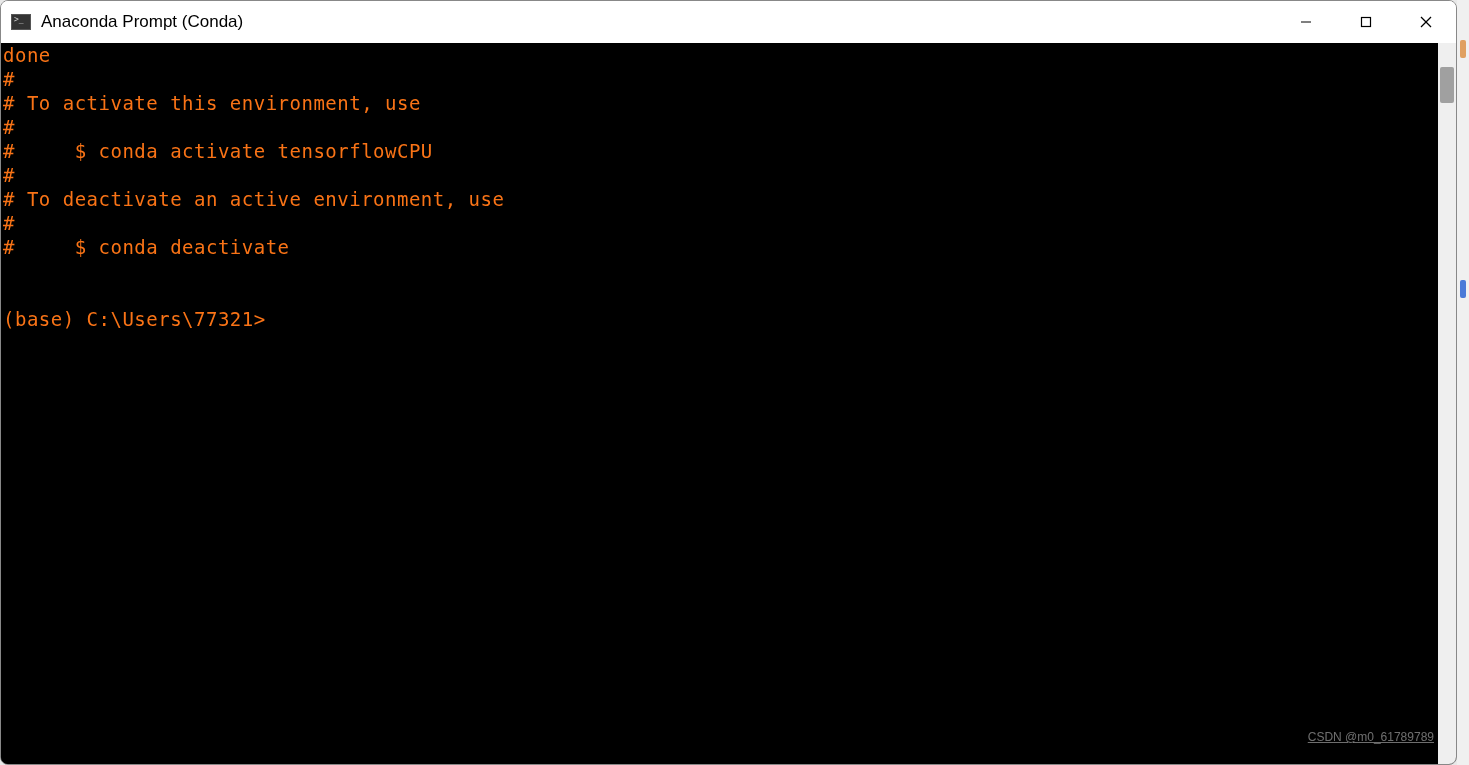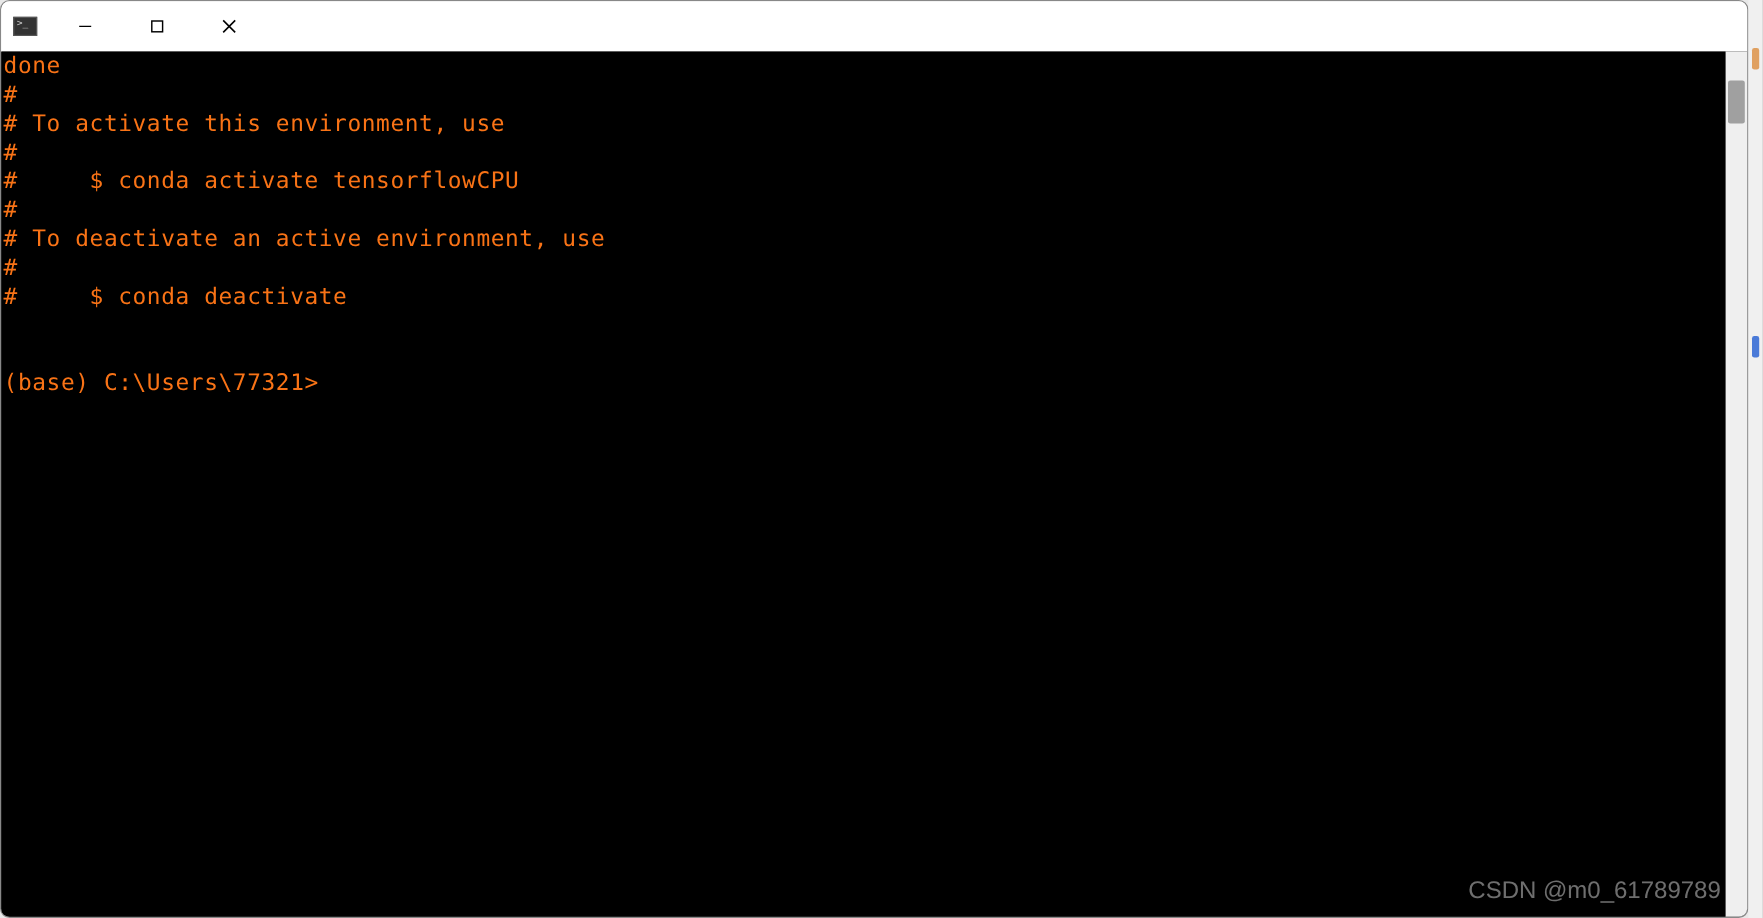--- a/index.html
+++ b/index.html
@@ -92,46 +92,48 @@
       position: absolute;
       top: 24px;
       left: 2px;
       width: 14px;
       height: 36px;
       background: #a0a0a0;
       border-radius: 2px;
     }
     .watermark {
       position: absolute;
-      bottom: 10px;
+      bottom: 20px;
       right: 22px;
       color: rgba(200,200,200,0.55);
-      font-size: 20px;
+      font-size: 12px;
       font-family: Arial, sans-serif;
       pointer-events: none;
+      text-decoration: underline;
     }
     .right-gutter {
       position: absolute;
       top: 0; right: 0;
       width: 12px; height: 765px;
       background: #f0f0f0;
     }
     .right-pip {
       position: absolute;
       right: 3px;
       width: 6px;
       border-radius: 2px;
     }
   </style>
 </head>
 <body>
 
 <div class="window">
   <div class="titlebar">
     <div class="titlebar-icon"></div>
+    <div class="title-text">Anaconda Prompt (Conda)</div>
     <div class="win-controls">
       <div class="win-btn">
         <svg viewBox="0 0 12 12">
             <line x1="1" y1="6" x2="11" y2="6" stroke="#000" stroke-width="1"></line>
           </svg>
       </div>
       <div class="win-btn">
         <svg viewBox="0 0 12 12">
             <rect x="1.5" y="1.5" width="9" height="9" fill="none" stroke="#000" stroke-width="1.2"></rect>
           </svg>

